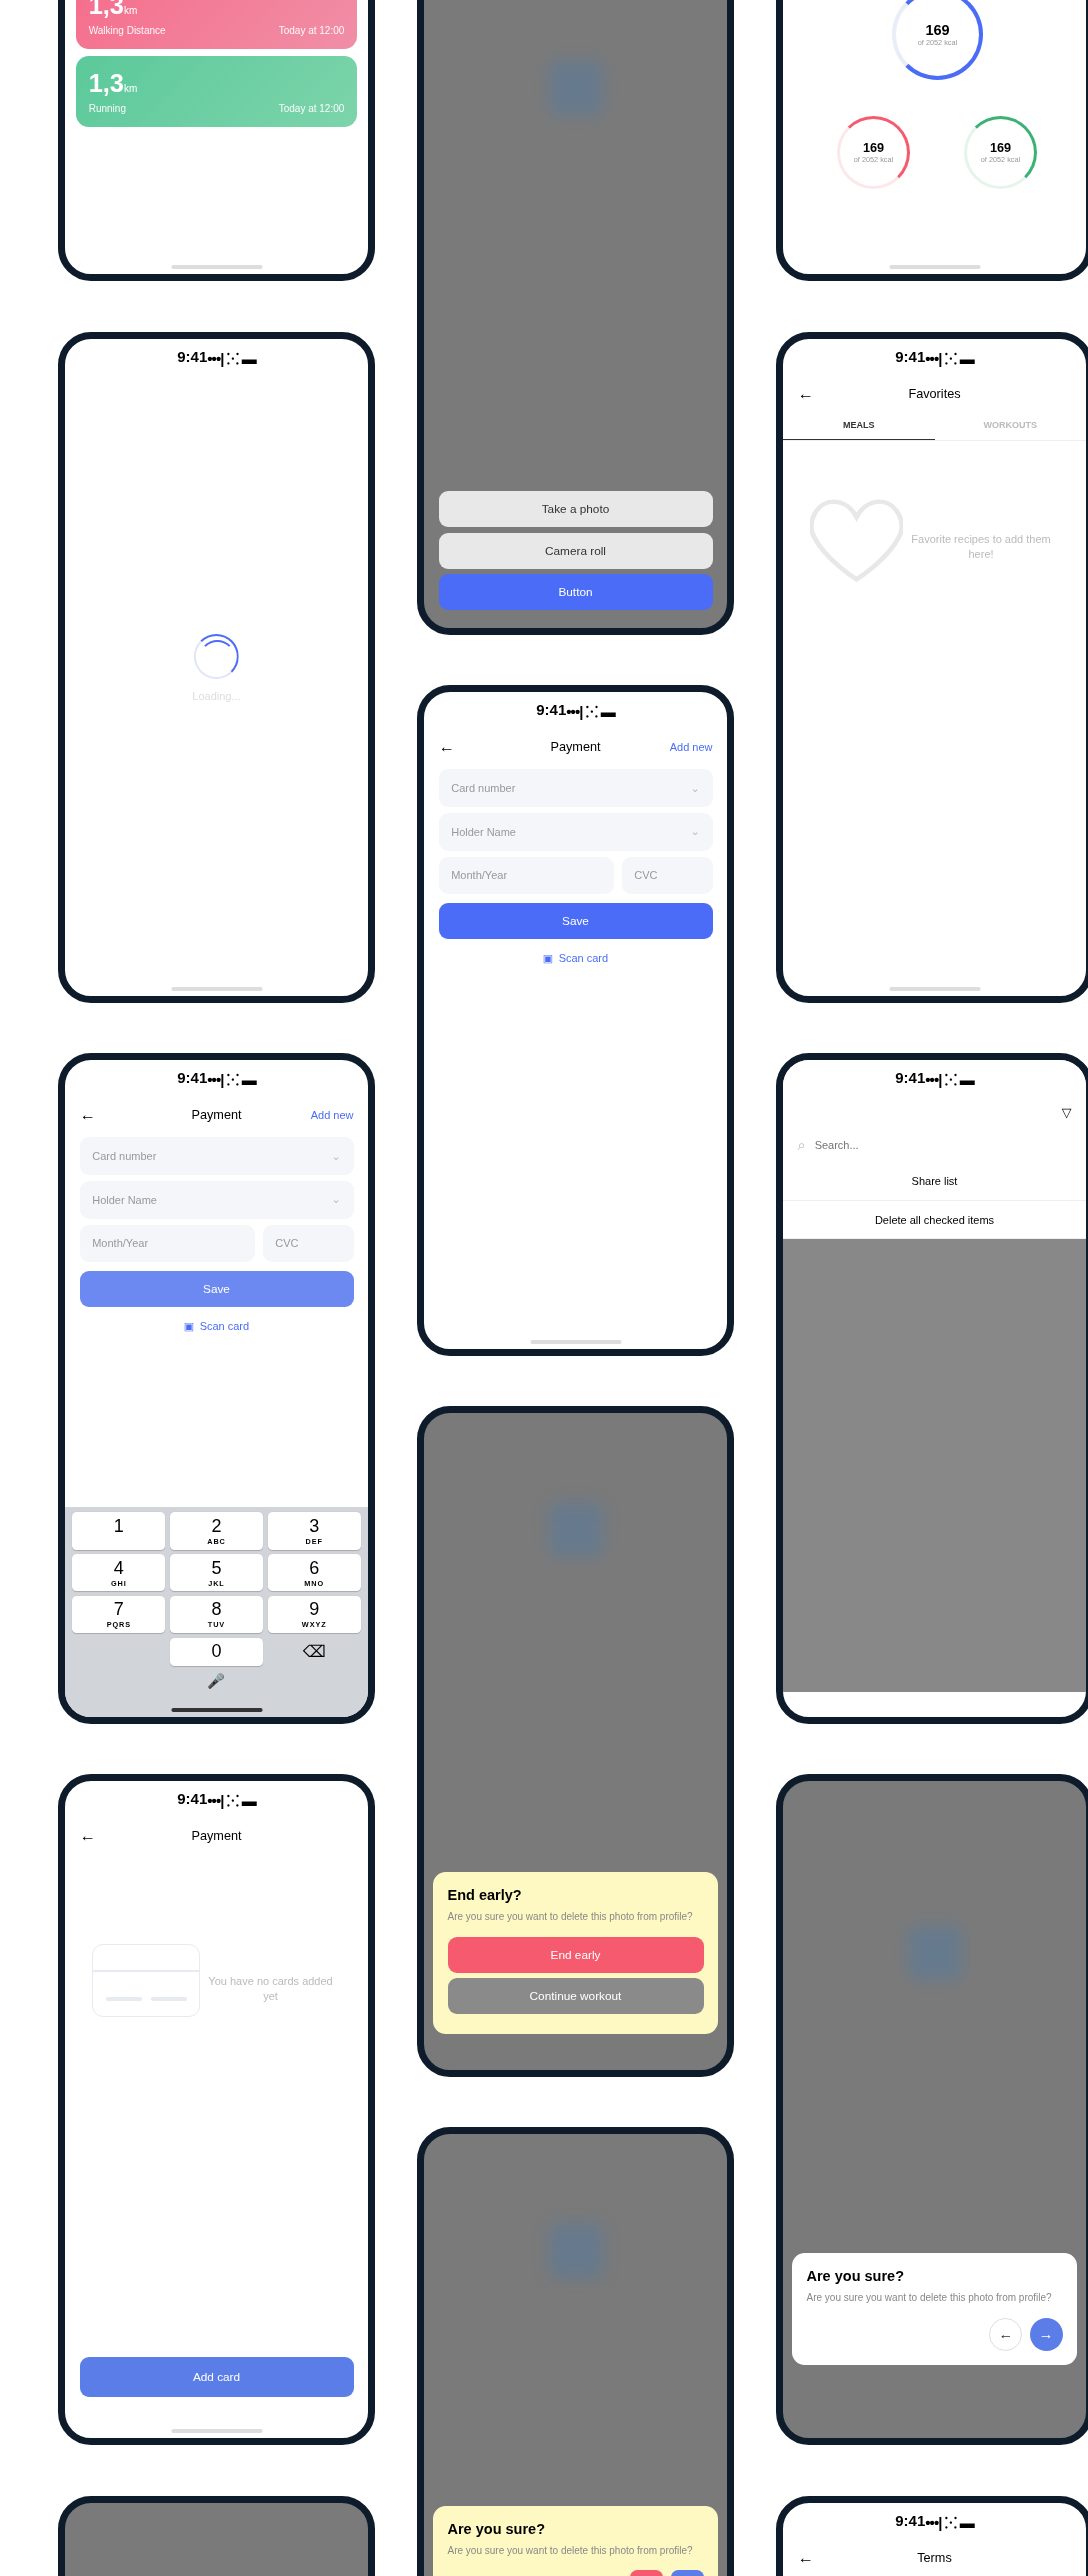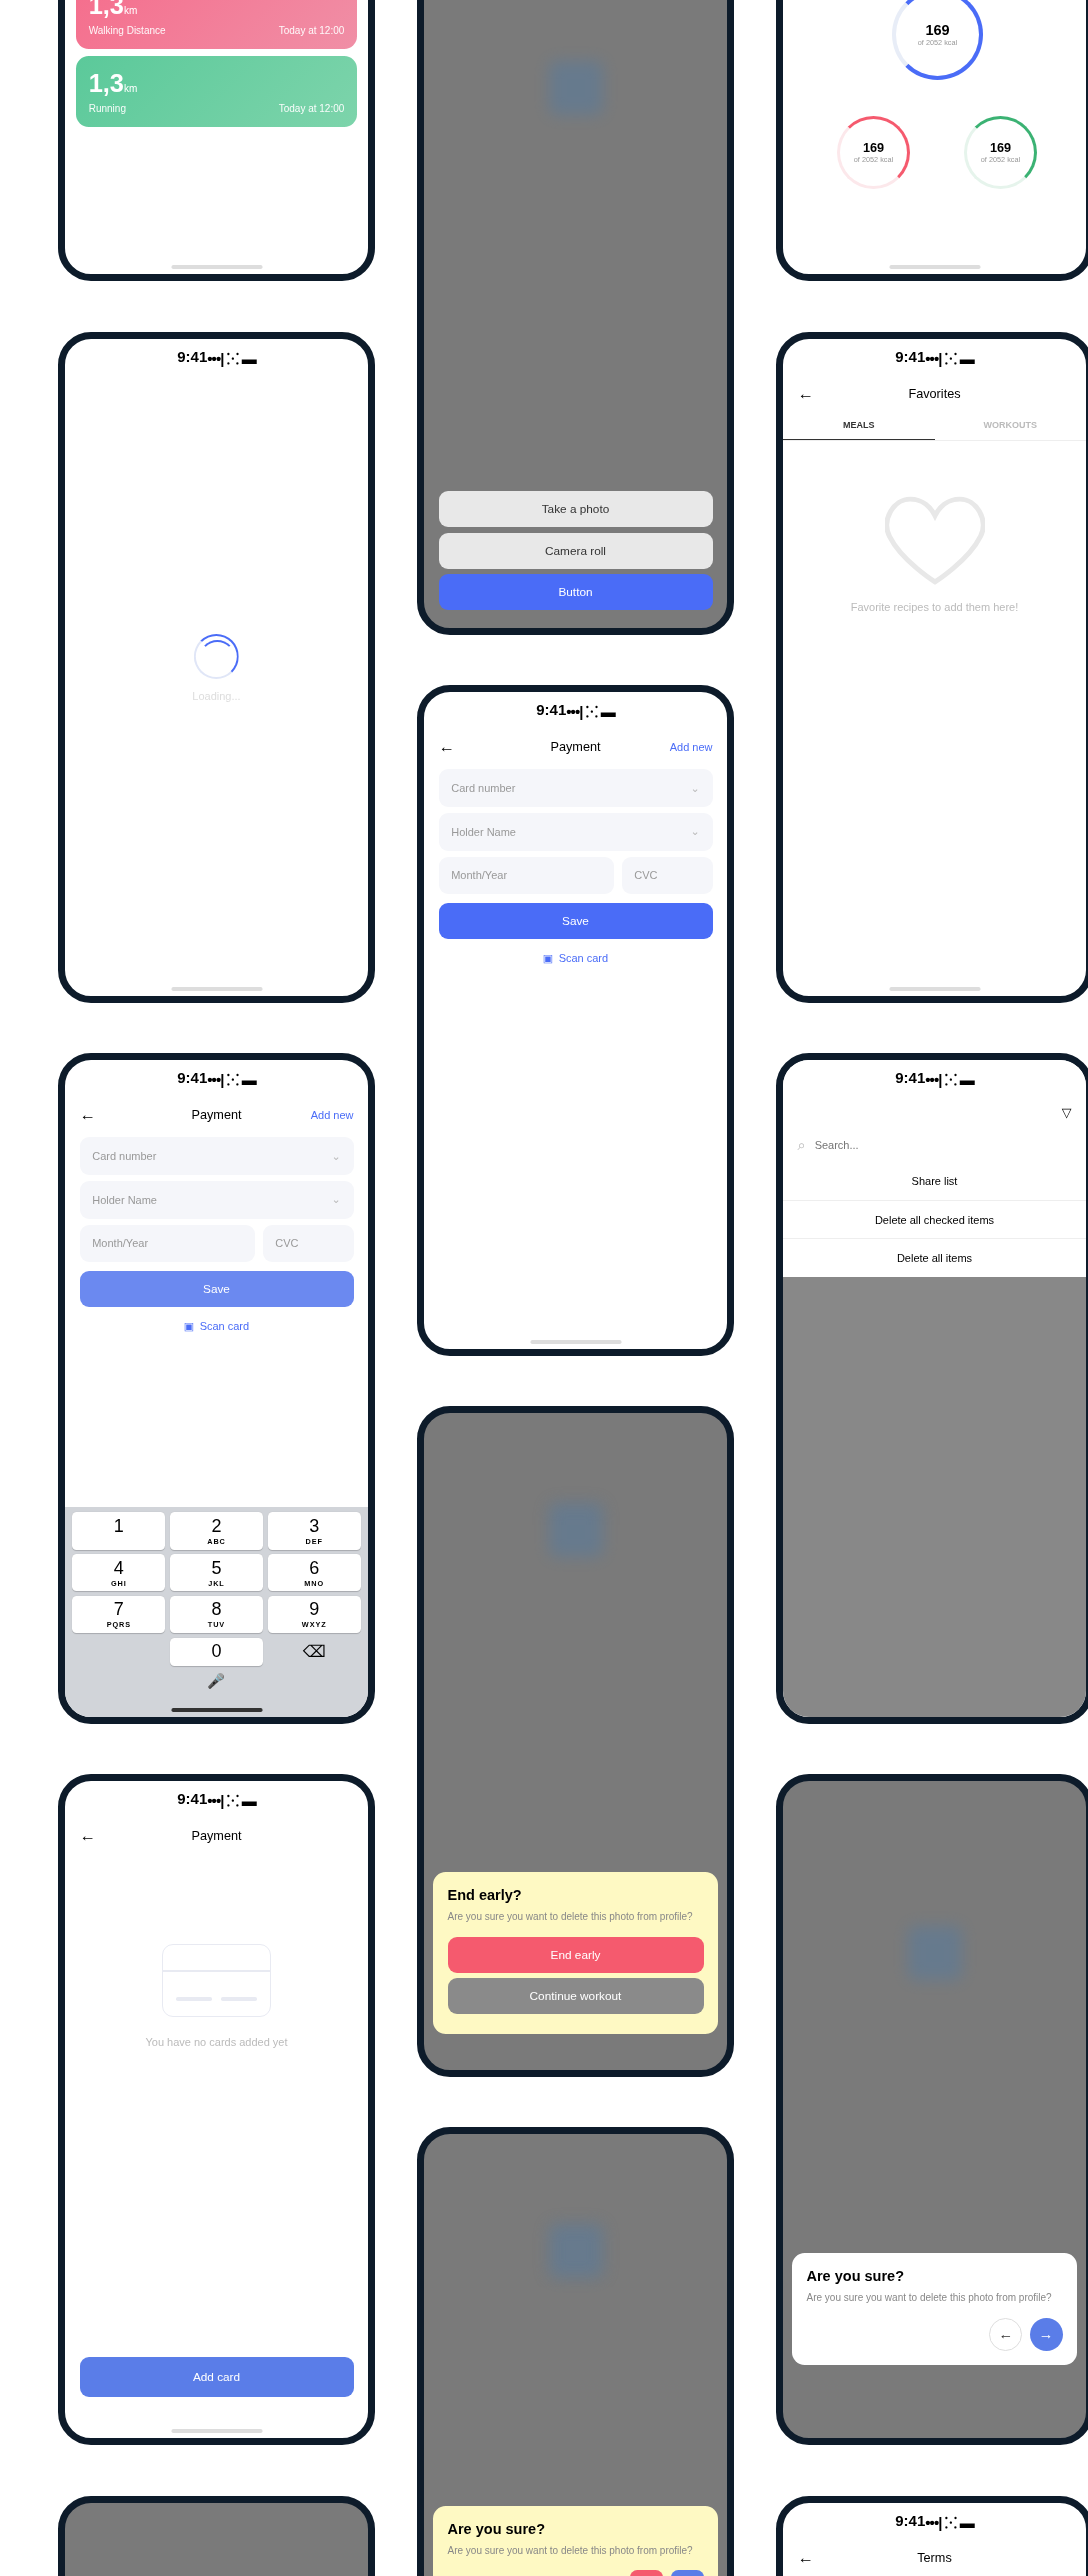--- a/index.html
+++ b/index.html
@@ -42,21 +42,21 @@
 .key.del{background:transparent;box-shadow:none;font-size:16.3px;display:flex;align-items:center;justify-content:center}
 .mic{text-align:center;font-size:14.5px;margin-top:7.3px;color:#555}
 .sheet{position:absolute;bottom:9px;left:9px;right:9px;background:#fef9c3;border-radius:12.7px;padding:14.5px}
 .sheet h3{font-size:14.5px;font-weight:700;margin-bottom:7.3px}
 .sheet p{font-size:10px;color:#888;line-height:1.4;margin-bottom:12.7px}
 .sheet-actions{display:flex;justify-content:flex-end;gap:7.3px}
 .icon-btn{width:33px;height:33px;border-radius:7.3px;display:flex;align-items:center;justify-content:center;color:#fff;font-size:14.5px}
 .tabs{display:flex;border-bottom:0.9px solid #eee}
 .tab{flex:1;text-align:center;padding:9px;font-size:9px;font-weight:600;color:#bbb}
 .tab.active{color:#333;border-bottom:1.8px solid #333}
-.empty{display:flex;flex-direction:column;align-items:center;justify-content:space-between;padding:54px 27px;color:#ccc}
+.empty{display:flex;flex-direction:row;align-items:center;justify-content:space-between;padding:54px 27px;color:#ccc}
 .empty svg{margin-bottom:14.5px}
 .empty p{font-size:11px;text-align:center;line-height:1.4;color:#bbb}
 .chev{color:#bbb;font-size:11px}
 .search-row{display:flex;align-items:center;padding:9px 14.5px;gap:9px}
 .search-row input{flex:1;border:none;background:transparent;font-size:11px;color:#999;outline:none}
 .menu-item{padding:12.7px;text-align:center;font-size:11px;border-bottom:0.9px solid #eee;background:#fff}
 .hi{position:absolute;bottom:5.4px;left:50%;transform:translateX(-50%);width:91px;height:3.6px;background:#333;border-radius:1.8px}
 .hi.light{background:#ddd}
 .loading{position:absolute;top:50%;left:50%;transform:translate(-50%,-50%);text-align:center}
 .spinner{width:45px;height:45px;border:2.7px solid #e0e6f7;border-top-color:#4a6cf7;border-right-color:#4a6cf7;border-radius:50%;margin:0 auto 11px}
@@ -291,21 +291,20 @@
       </div>
     <div class="hdr" style="justify-content:flex-end">
       <span style="font-size:12.7px">▽</span>
     </div>
     <div class="search-row">
       <span style="color:#bbb">⌕</span>
       <input placeholder="Search..." style="">
     </div>
     <div class="menu-item">Share list</div>
     <div class="menu-item">Delete all checked items</div>
-    <div class="menu-item" style="border:none">Delete all items</div>
   </div>
   <div style="background:#888;height:453px"></div>
 </div>
 
 <div class="phone" style="left:58px;top:1774px;width:317px;height:671px">
   <div class="sb">
       <span>9:41</span>
       <span class="sb-icons">•••| ⁙ ▬</span>
     </div>
   <div class="hdr">

